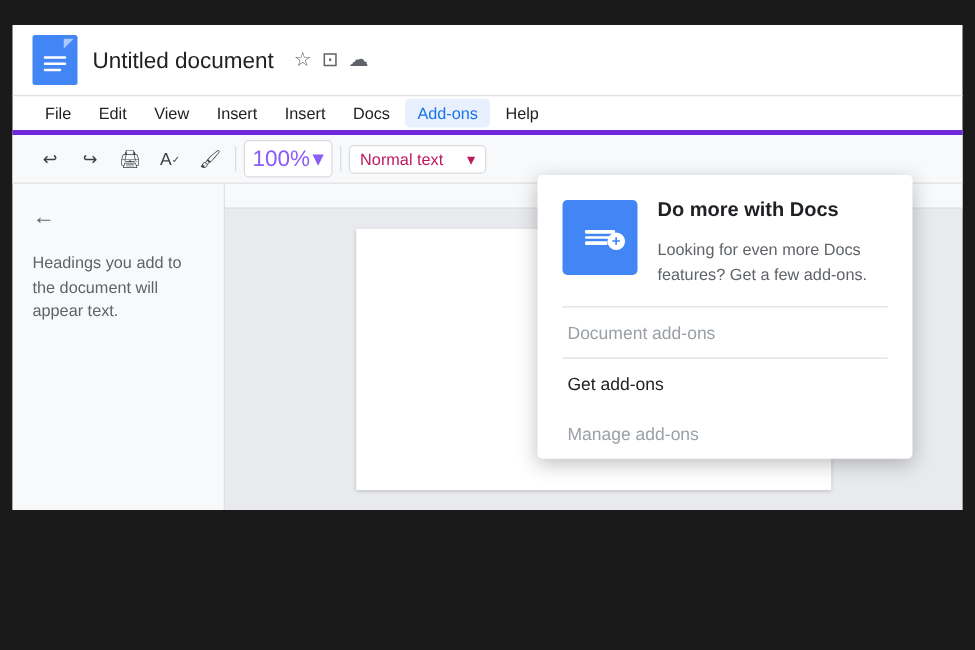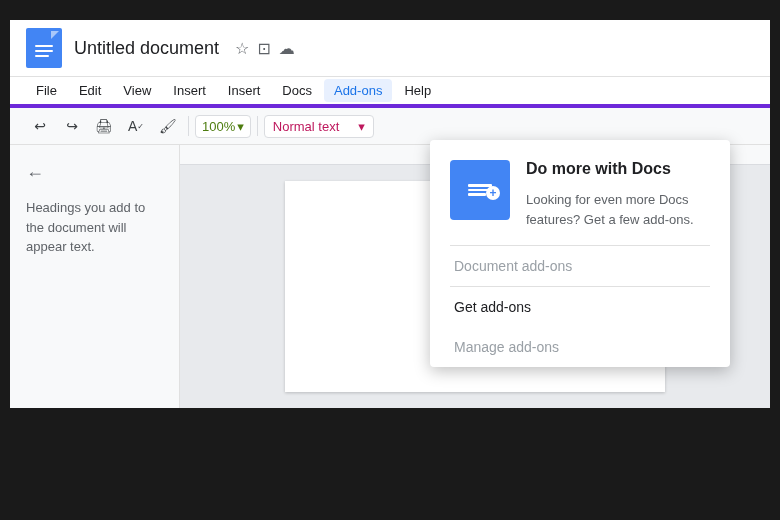--- a/index.html
+++ b/index.html
@@ -123,22 +123,22 @@
       color: #3c4043;
       font-size: 14px;
     }
     .zoom-select {
       display: flex;
       align-items: flex-end;
       gap: 2px;
       padding: 3px 6px;
       border: 1px solid #dadce0;
       border-radius: 4px;
-      font-size: 13px;
-      color: #4d7c0f;
+      font-size: 18px;
+      color: #8b5cf6;
       cursor: pointer;
       background: white;
     }
     .style-select {
       display: flex;
       align-items: center;
       gap: 2px;
       padding: 3px 8px;
       border: 1px solid #dadce0;
       border-radius: 4px;

